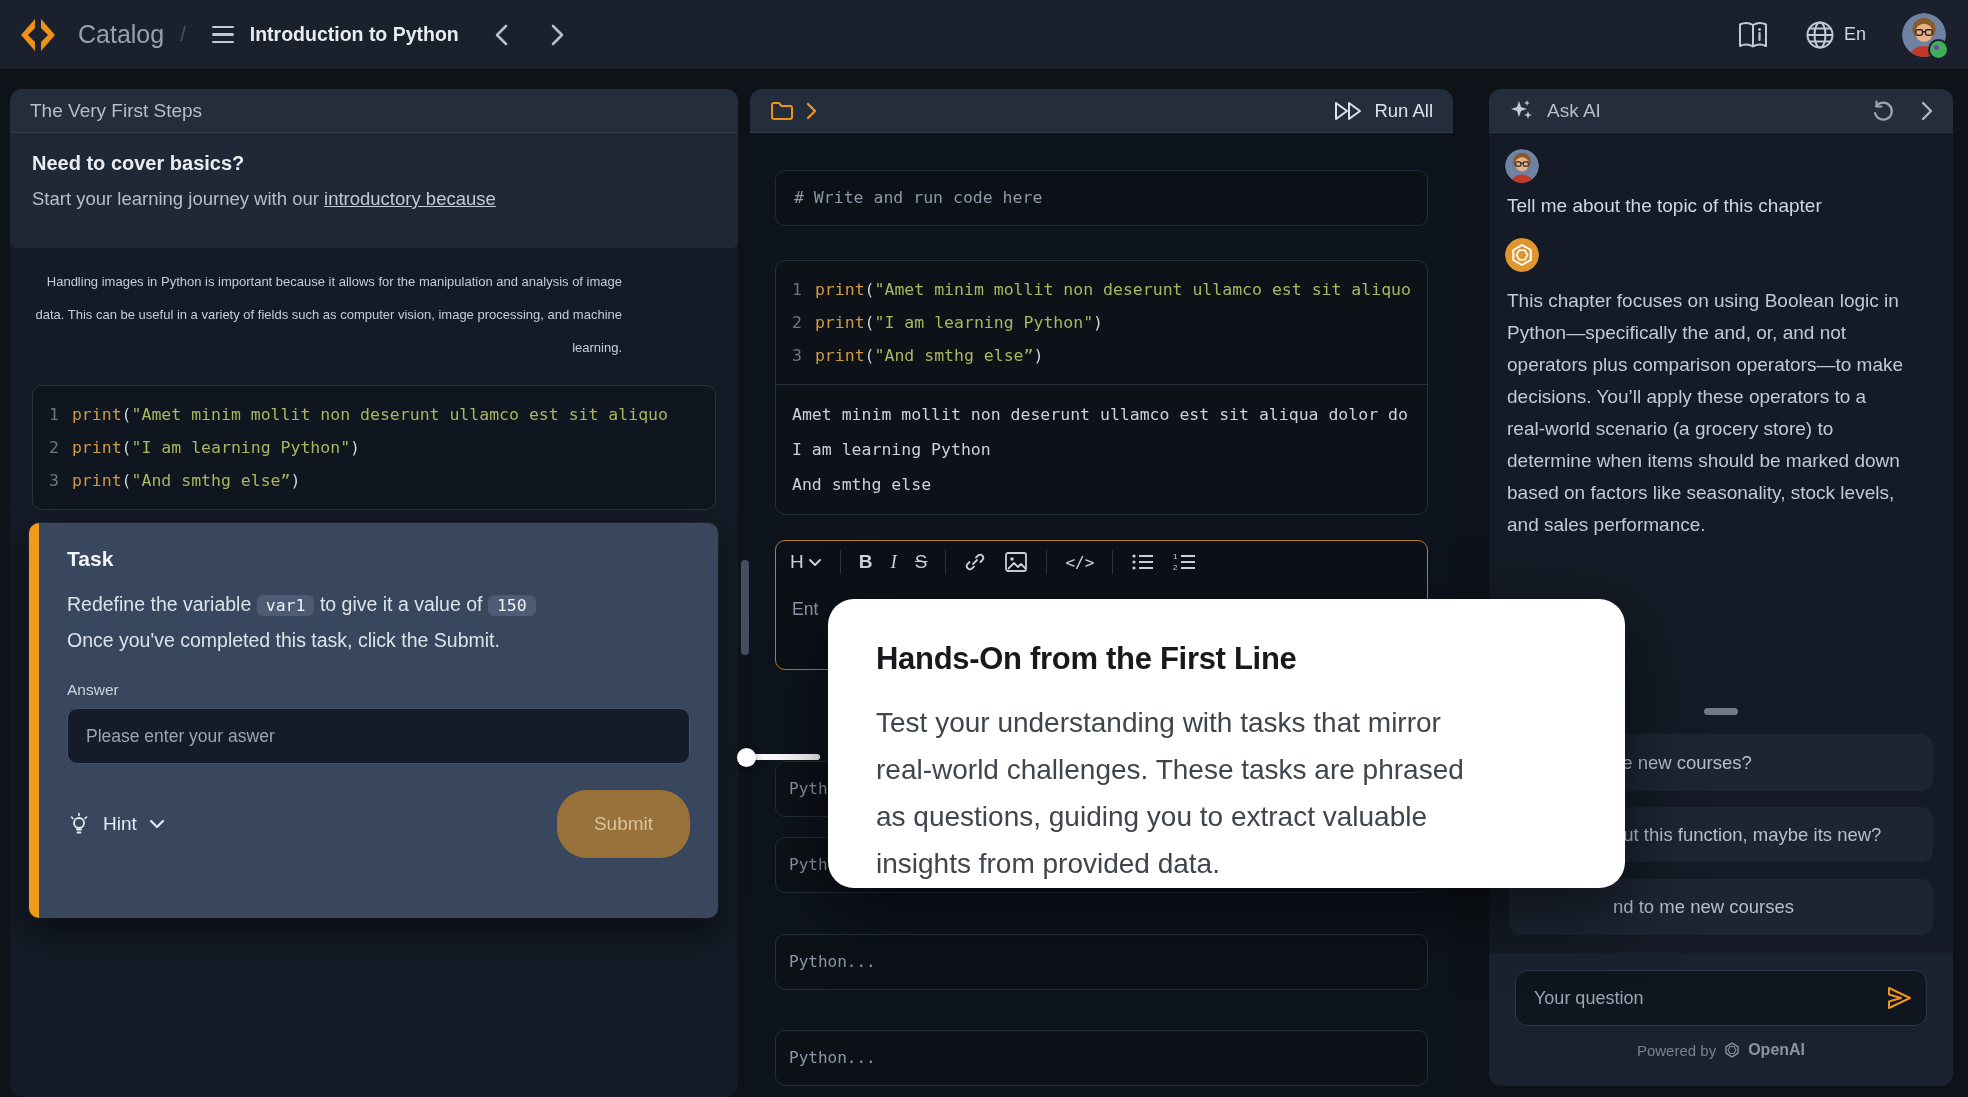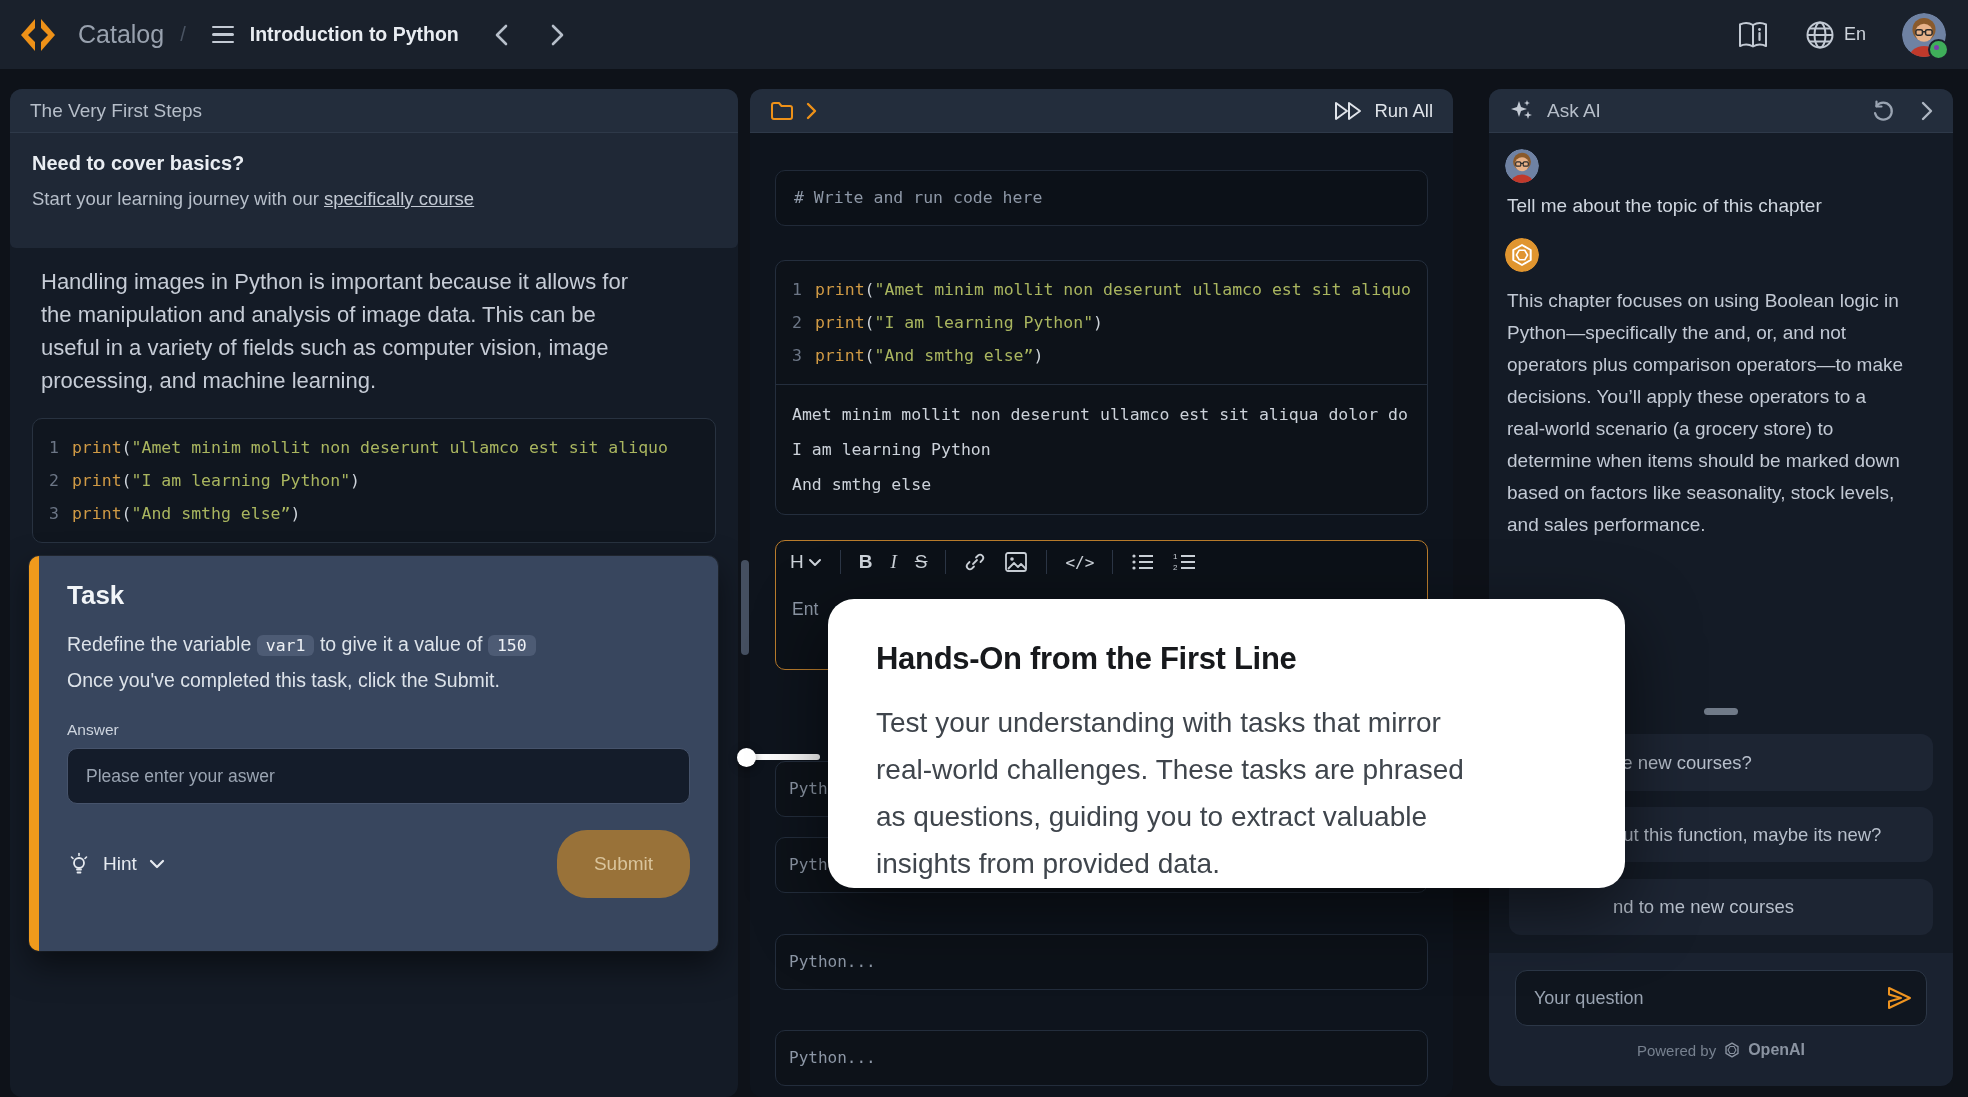--- a/index.html
+++ b/index.html
@@ -26,30 +26,30 @@
   .panel.left{left:10px;width:728px;height:1008px;background:#141b26;}
   .panel.middle{left:750px;width:703px;height:1008px;background:#0e141d;}
   .panel.right{left:1489px;width:464px;height:997px;background:#141b26;}
   .band{height:43px;background:#232d3c;border-bottom:1px solid #2e3949;display:flex;align-items:center;padding:0 20px;color:#b6bec9;font-size:19px;gap:12px;}
 
   
   .basics{background:#1f2836;padding:19px 22px 38px;border-radius:0 0 6px 6px;}
   .basics h3{margin:0;font-size:20px;color:#e9edf2;}
   .basics p{margin:13px 0 0;font-size:18.5px;color:#b6bec9;}
   .basics a{color:#c3cad4;text-decoration:underline;cursor:pointer;}
-  .lesson-p{margin:17px 31px 0;width:590px;font-size:22px;line-height:33px;color:#c6ccd6;}
+  .lesson-p{margin:17px 22px 0;width:590px;font-size:13px;line-height:33px;color:#c6ccd6;text-align:right;}
   .codeblock{margin:21px 22px 0;background:#10161f;border:1px solid #283240;border-radius:10px;padding:12px 16px;font-family:"DejaVu Sans Mono",monospace;font-size:16.5px;line-height:33px;white-space:nowrap;overflow:hidden;}
   .cl .ln{color:#6c7686;margin-right:13px;}
   .cl .fn{color:#d09a45;}
   .cl .pr{color:#cdd3da;}
   .cl .str{color:#a9b55f;}
   .outline{font-family:"DejaVu Sans Mono",monospace;font-size:16.5px;line-height:35px;color:#ccd2da;white-space:nowrap;overflow:hidden;}
 
   .task{position:relative;margin:13px 0 0 19px;width:689px;height:395px;box-sizing:border-box;background:#38465e;border-radius:10px;border-left:10px solid #f09a1c;box-shadow:0 14px 32px rgba(0,0,0,.5),0 0 0 1px rgba(255,255,255,.06);padding:24px 28px 0;}
-  .task h3{margin:0;font-size:26px;color:#f2f5f8;}
+  .task h3{margin:0;font-size:21px;color:#f2f5f8;}
   .task .tline{margin-top:16px;font-size:19.5px;line-height:34px;color:#dde3ea;}
   .task .tline + .tline{margin-top:0;}
   .ticode{background:#4d5b74;border-radius:6px;padding:1px 9px;font-family:"DejaVu Sans Mono",monospace;font-size:16.5px;color:#eef1f5;}
   .ans-label{margin-top:24px;font-size:15.5px;color:#cdd4de;}
   .ans-input{margin-top:9px;width:100%;box-sizing:border-box;height:56px;background:#141c2a;border:1px solid #46536b;border-radius:10px;padding:0 18px;font-size:17.5px;color:#dfe4ea;font-family:"Liberation Sans",sans-serif;outline:none;}
   .ans-input::placeholder{color:#9aa4b2;}
   .task-foot{margin-top:26px;display:flex;align-items:center;justify-content:space-between;}
   .hint{display:flex;align-items:center;gap:12px;color:#e6eaf0;font-size:19px;cursor:pointer;}
   .submit{width:133px;height:68px;border:none;border-radius:30px;background:#997239;color:#d9c49c;font-size:19px;font-family:"Liberation Sans",sans-serif;cursor:pointer;}
 
@@ -163,21 +163,21 @@
       </span>
     </span>
   </header>
 
   <section class="panel left">
     <div class="band">
       <span>The Very First Steps</span>
     </div>
     <div class="basics">
       <h3>Need to cover basics?</h3>
-      <p><span>Start your learning journey with our </span><a>specifically course</a></p>
+      <p><span>Start your learning journey with our </span><a>introductory because</a></p>
     </div>
     <p class="lesson-p">Handling images in Python is important because it allows for the manipulation and analysis of image data. This can be useful in a variety of fields such as computer vision, image processing, and machine learning.</p>
     <div class="codeblock">
       <div class="cl"><span class="ln">1</span><span class="fn">print</span><span class="pr">(</span><span class="str">"Amet minim mollit non deserunt ullamco est sit aliquo</span><span class="pr"></span></div>
       <div class="cl"><span class="ln">2</span><span class="fn">print</span><span class="pr">(</span><span class="str">"I am learning Python"</span><span class="pr">)</span></div>
       <div class="cl"><span class="ln">3</span><span class="fn">print</span><span class="pr">(</span><span class="str">"And smthg else”</span><span class="pr">)</span></div>
     </div>
 
     <div class="task">
       <h3>Task</h3>

